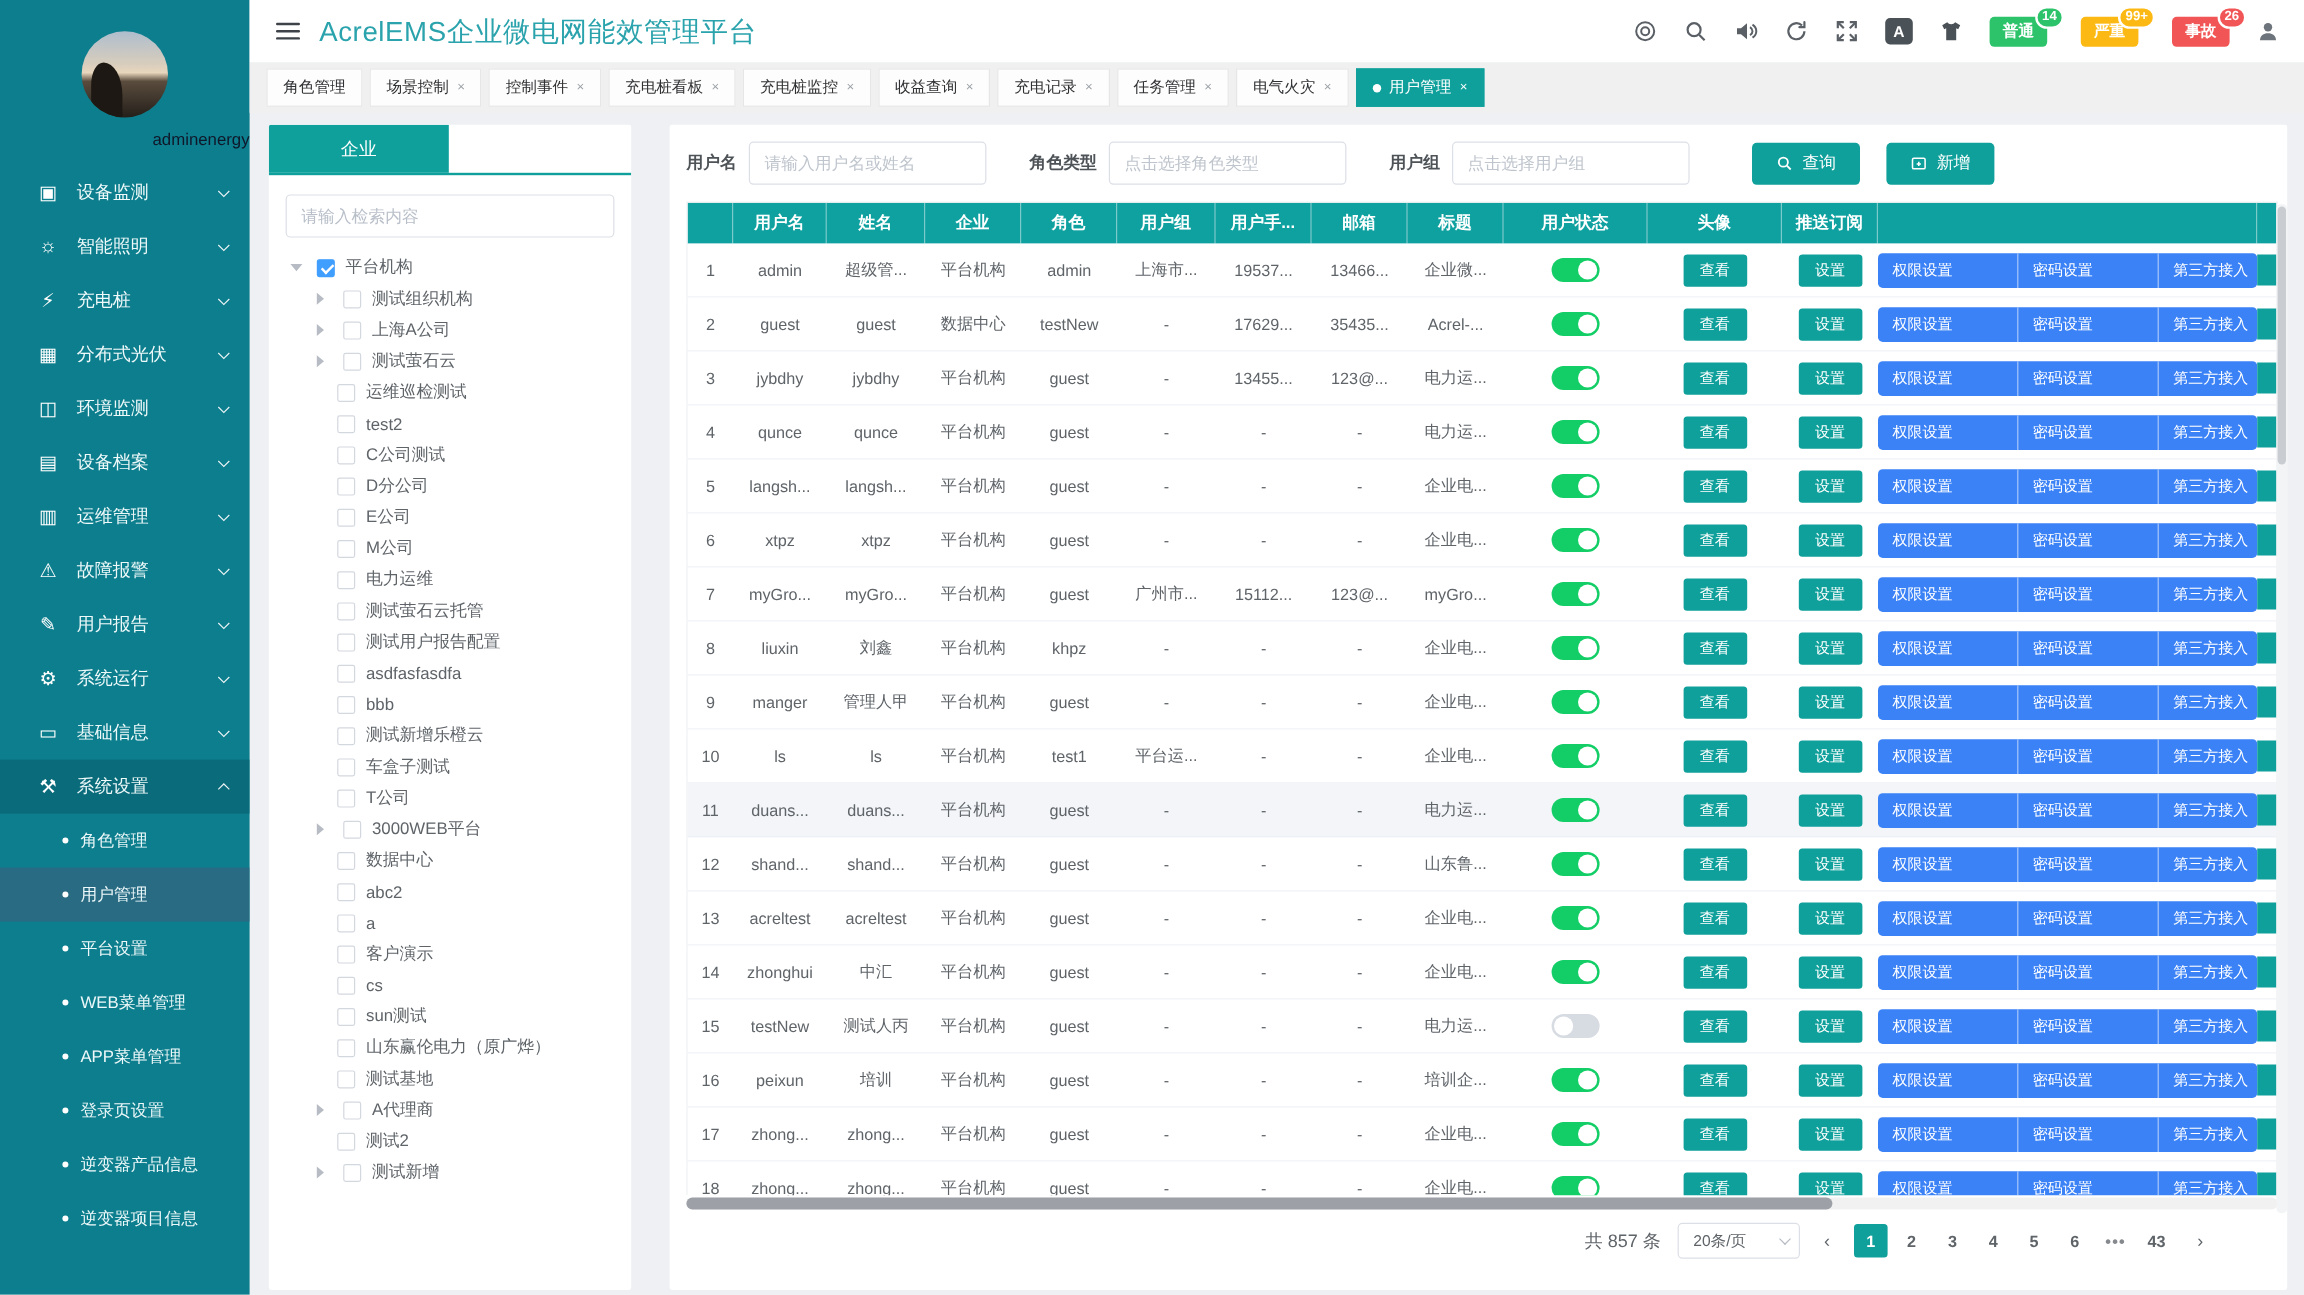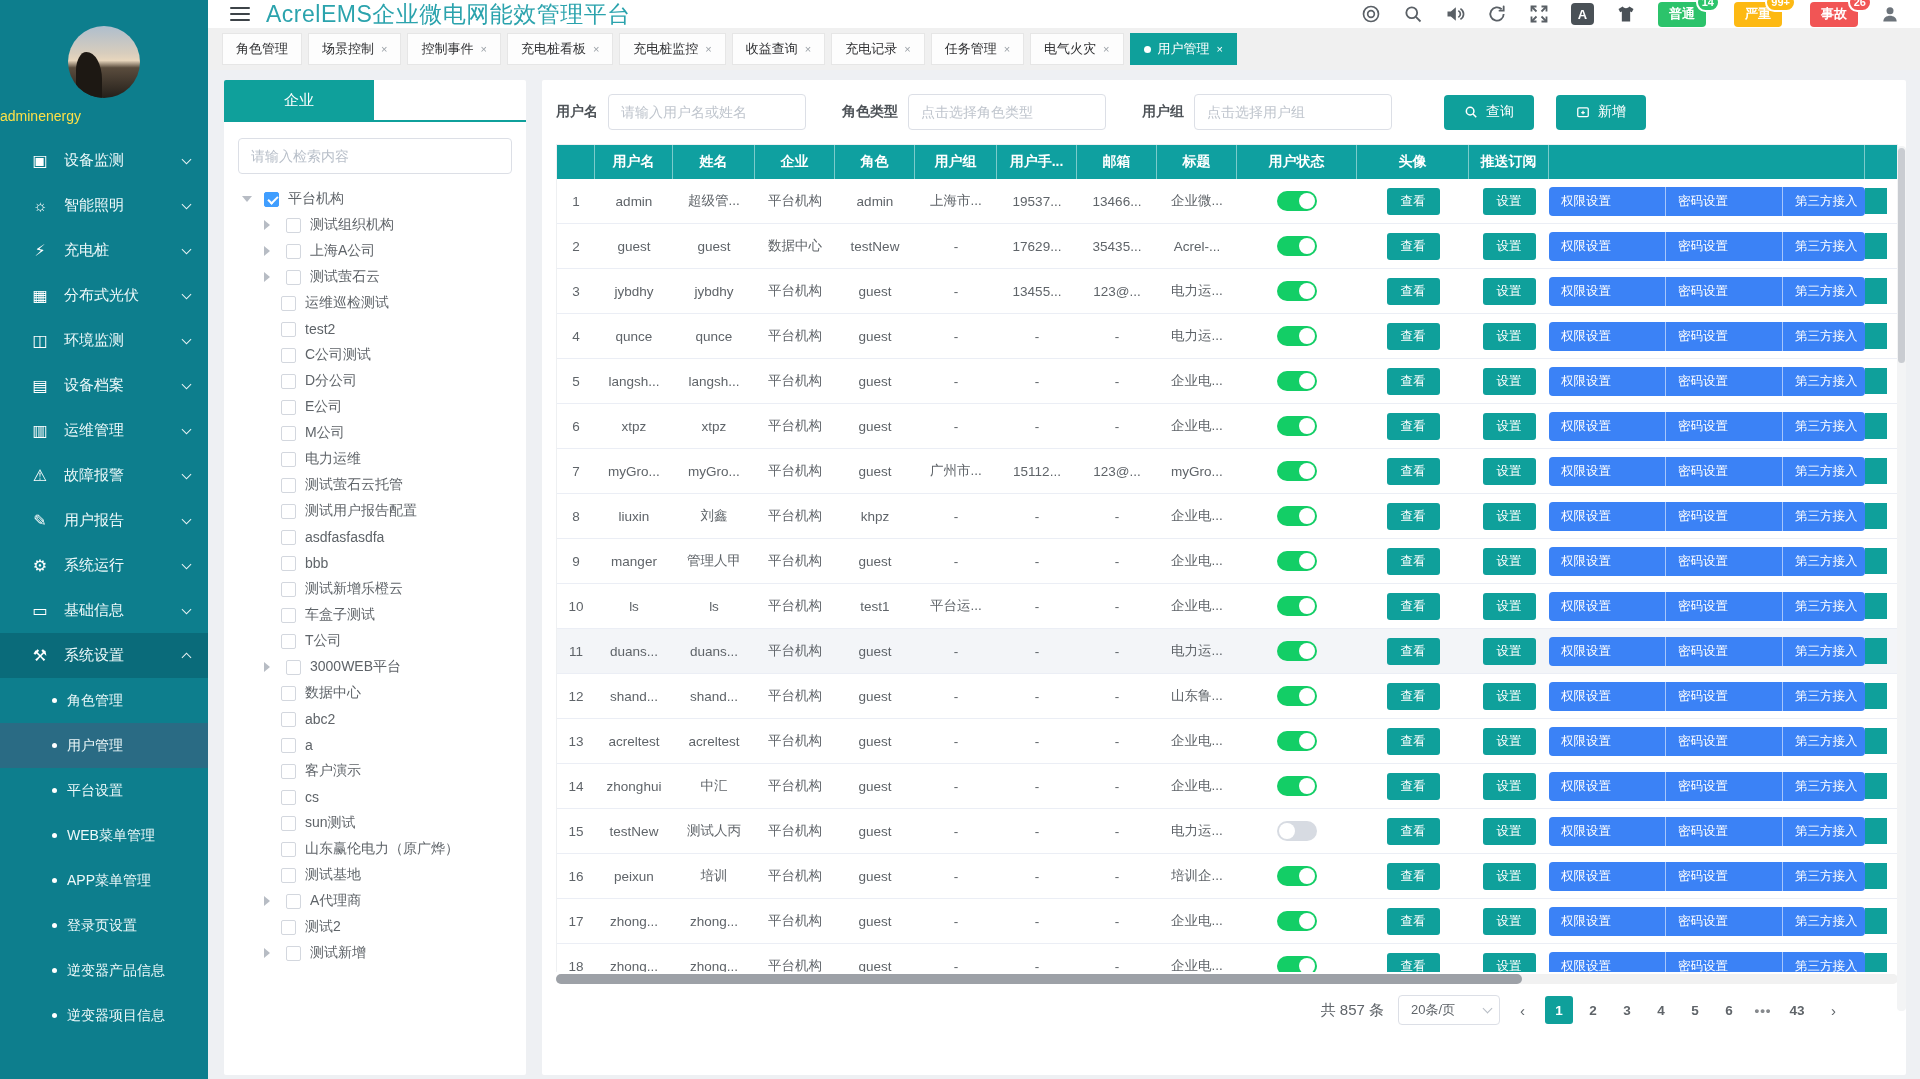--- a/index.html
+++ b/index.html
@@ -4,34 +4,34 @@
 <style>
   * { margin:0; padding:0; box-sizing:border-box; }
   html,body { width:1920px; height:1079px; overflow:hidden; font-family:"Liberation Sans","DejaVu Sans",sans-serif; background:#eef0f3; }
   .app { display:flex; width:1920px; height:1079px; }
 
   
   .sidebar { width:208px; background:#0d7e8d; color:#fff; flex-shrink:0; overflow:hidden; }
   .avatar { width:72px; height:72px; border-radius:50%; margin:26px auto 10px; overflow:hidden;
             background:linear-gradient(180deg,#aebecd 0%,#d8cdbd 38%,#e8d6bd 48%,#5a4c3d 58%,#241f1a 100%); position:relative; }
   .avatar::after { content:""; position:absolute; left:8px; top:26px; width:26px; height:46px; background:#1d1813; border-radius:40% 60% 0 0; }
-  .username { text-align:left; font-size:14px; color:#fde047; margin-bottom:14px; }
+  .username { text-align:right; font-size:14px; color:#0f172a; margin-bottom:14px; }
   .side-item { height:45px; display:flex; align-items:center; padding:0 18px 0 30px; font-size:15px; color:#eef9fa; cursor:pointer; }
   .side-item .glyph { width:20px; font-size:16px; margin-right:14px; text-align:center; color:#fff; }
   .side-item .slabel { flex:1; }
   .chev { width:7px; height:7px; border-right:1.6px solid rgba(255,255,255,.9); border-bottom:1.6px solid rgba(255,255,255,.9); transform:rotate(45deg); margin-top:-3px; }
   .side-item.active-parent { background:#0a6b7a; }
   .side-item.active-parent .chev { transform:rotate(-135deg); margin-top:4px; }
   .sub-item { height:45px; display:flex; align-items:center; padding-left:52px; font-size:14px; color:#ecf8f9; cursor:pointer; }
   .sub-item .bullet { width:5px; height:5px; border-radius:50%; background:#fff; margin-right:10px; }
   .sub-item.active { background:#2a6b84; }
 
   
   .main { flex:1; display:flex; flex-direction:column; min-width:0; }
-  .topbar { height:28px; background:#fff; display:flex; align-items:center; padding:0 20px 0 22px; flex-shrink:0; }
+  .topbar { height:52px; background:#fff; display:flex; align-items:center; padding:0 20px 0 22px; flex-shrink:0; }
   .burger { width:20px; margin-right:16px; cursor:pointer; }
   .burger i { display:block; height:2.5px; background:#3d4348; margin:3.5px 0; border-radius:1px; }
   .apptitle { font-size:23px; color:#2ba3ad; font-weight:500; letter-spacing:.5px; }
   .top-right { margin-left:auto; display:flex; align-items:center; gap:22px; }
   .hicon { width:20px; height:20px; display:flex; align-items:center; justify-content:center; cursor:pointer; }
   .translate-box { background:#4a5157; color:#fff; border-radius:4px; width:23px; height:22px; font-size:13px; font-weight:bold; display:flex; align-items:center; justify-content:center; cursor:pointer; }
   .alarm { position:relative; height:25px; border-radius:4px; color:#fff; font-size:13px; font-weight:bold; display:flex; align-items:center; padding:0 11px; cursor:pointer; }
   .alarm.green { background:#2cc36b; } .alarm.yellow { background:#fdb913; } .alarm.red { background:#f15555; }
   .alarm .bubble { position:absolute; top:-9px; right:-14px; min-width:21px; height:19px; border-radius:10px; border:2px solid #fff; font-size:11px; font-weight:bold; display:flex; align-items:center; justify-content:center; padding:0 4px; }
   .alarm.green .bubble { background:#2cc36b; } .alarm.yellow .bubble { background:#fdb913; } .alarm.red .bubble { background:#f15555; }
@@ -39,21 +39,21 @@
   
   .tabbar { height:42px; background:#f0f0f0; display:flex; align-items:center; padding:0 14px; gap:6px; flex-shrink:0; }
   .tab { background:#fdfdfd; border:1px solid #e6e6e6; font-size:13px; color:#303133; padding:6px 13px; display:flex; align-items:center; gap:7px; cursor:pointer; white-space:nowrap; }
   .tab .tab-dot { display:none; width:7px; height:7px; border-radius:50%; background:#fff; }
   .tab .tab-close { font-size:11px; color:#9aa0a6; }
   .tab.active { background:#0fa09b; border-color:#0fa09b; color:#fff; }
   .tab.active .tab-dot { display:inline-block; }
   .tab.active .tab-close { color:#fff; }
 
   
-  .content { flex:1; display:flex; padding:10px 14px 4px 16px; gap:16px; min-height:0; }
+  .content { flex:1; display:flex; padding:10px 14px 4px 16px; gap:32px; min-height:0; }
   .panel { background:#fff; border-radius:2px; }
 
   
   .tree-panel { width:302px; flex-shrink:0; display:flex; flex-direction:column; overflow:hidden; }
   .tree-tabs { display:flex; border-bottom:2px solid #0fa09b; }
   .tree-tab { width:150px; height:40px; background:#0fa09b; color:#fff; font-size:15px; display:flex; align-items:center; justify-content:center; cursor:pointer; }
   .tree-search { margin:16px 14px 10px; }
   .tree-search input { width:100%; height:36px; border:1px solid #dcdfe6; border-radius:4px; padding:0 12px; font-size:14px; color:#333; outline:none; font-family:inherit; }
   .tree-search input::placeholder { color:#b8bfc9; }
   .tree-list { flex:1; overflow:hidden; padding:2px 0 0 6px; }

